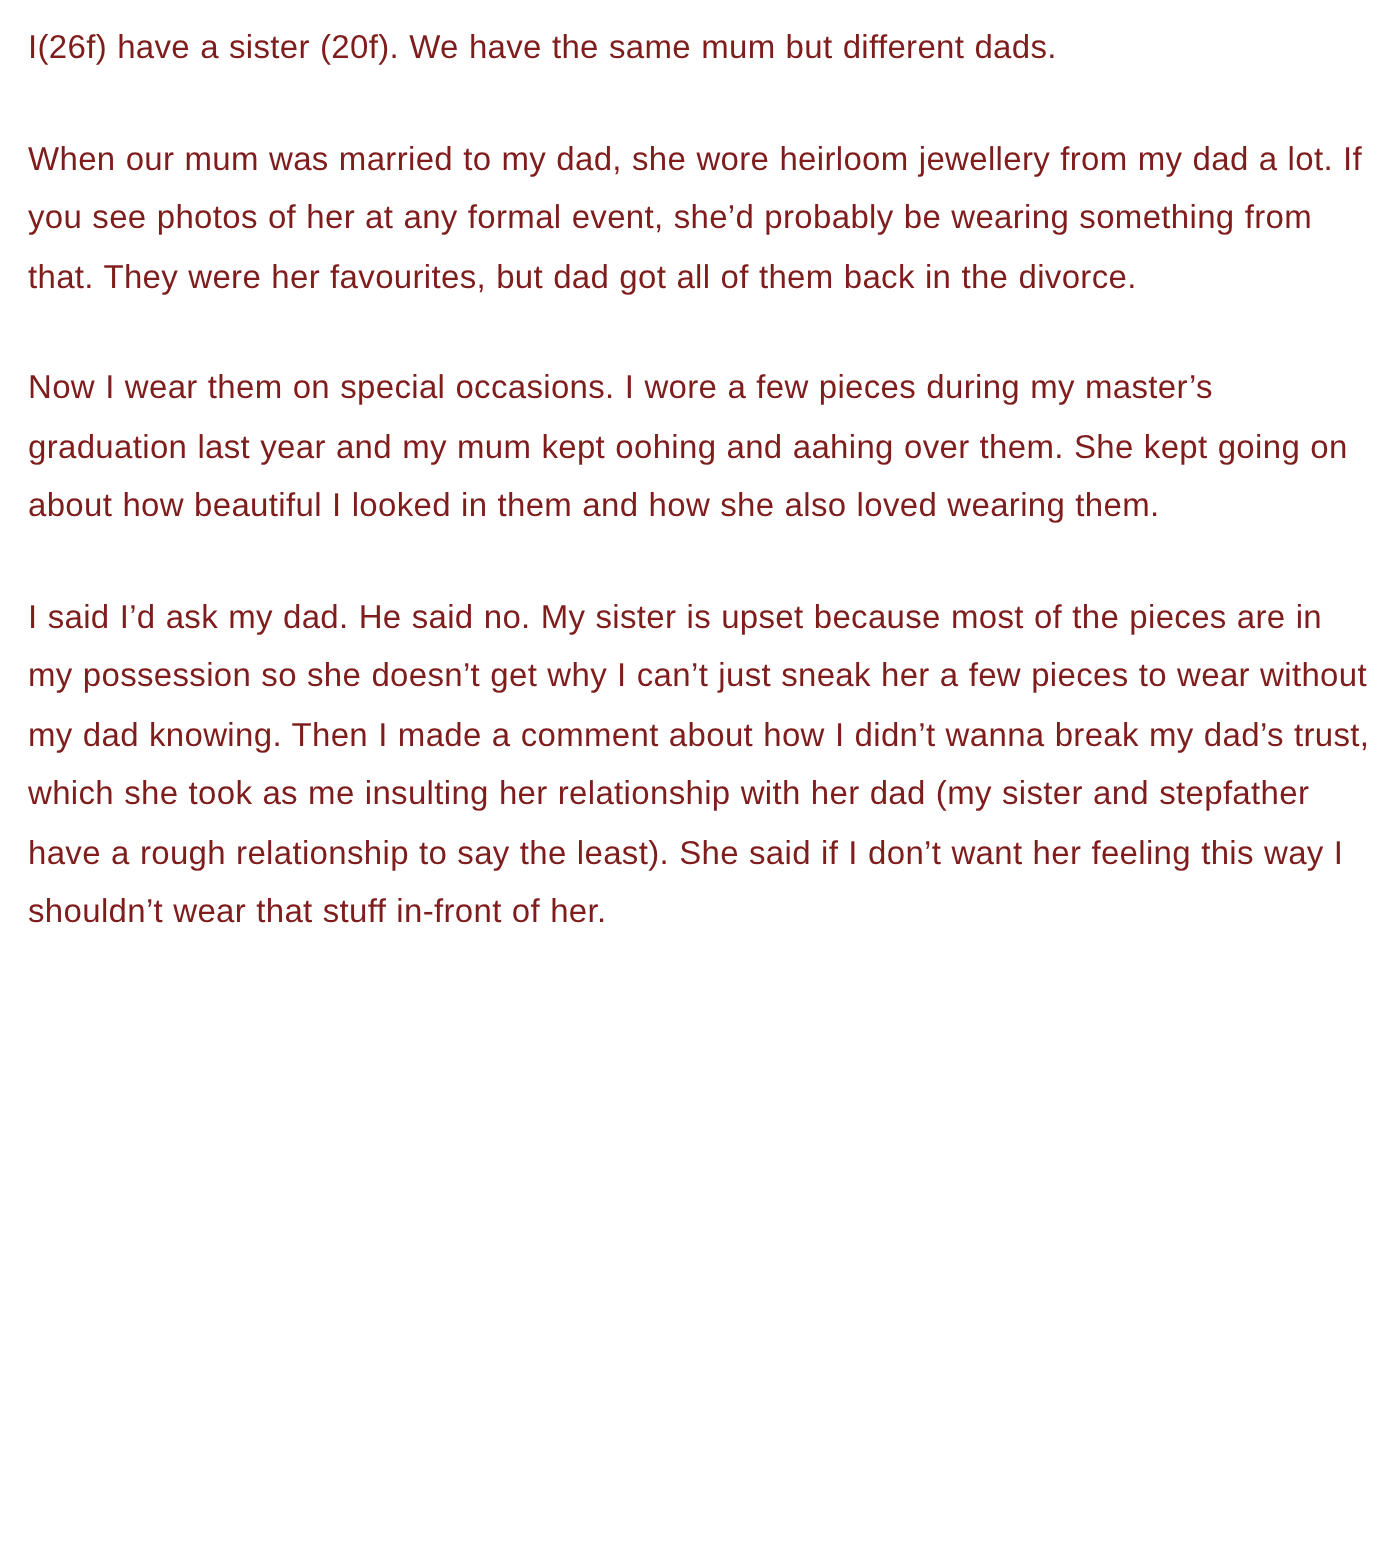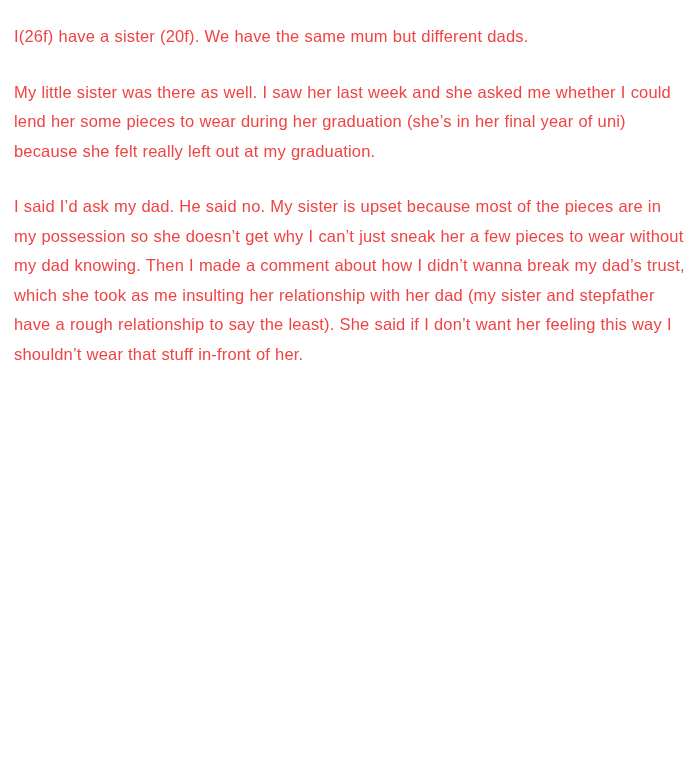--- a/index.html
+++ b/index.html
@@ -13,31 +13,32 @@
     overflow: hidden;
     font-family: "Liberation Sans", sans-serif;
     color: #222222;
   }
   #post-body {
     box-sizing: border-box;
     width: 700px;
     padding: 10px 14px 0 14px;
   }
   #post-body p {
-    margin: 12px 0 26px 0;
+    margin: 0 0 26px 0;
     font-size: 16.5px;
     line-height: 29.5px;
-    color: #ef4444;
+    color: #7f1d1d;
     letter-spacing: 0.01em;
     word-spacing: 0.02em;
   }
   #post-body p:last-child {
     margin-bottom: 0;
   }
 </style>
 </head>
 <body>
 
 <main id="post-body">
   <p>I(26f) have a sister (20f). We have the same mum but different dads.</p>
-  <p>My little sister was there as well. I saw her last week and she asked me whether I could lend her some pieces to wear during her graduation (she’s in her final year of uni) because she felt really left out at my graduation.</p>
+  <p>When our mum was married to my dad, she wore heirloom jewellery from my dad a lot. If you see photos of her at any formal event, she’d probably be wearing something from that. They were her favourites, but dad got all of them back in the divorce.</p>
+  <p>Now I wear them on special occasions. I wore a few pieces during my master’s graduation last year and my mum kept oohing and aahing over them. She kept going on about how beautiful I looked in them and how she also loved wearing them.</p>
   <p>I said I’d ask my dad. He said no. My sister is upset because most of the pieces are in my possession so she doesn’t get why I can’t just sneak her a few pieces to wear without my dad knowing. Then I made a comment about how I didn’t wanna break my dad’s trust, which she took as me insulting her relationship with her dad (my sister and stepfather have a rough relationship to say the least). She said if I don’t want her feeling this way I shouldn’t wear that stuff in-front of her.</p>
 </main>
 
 </body></html>

